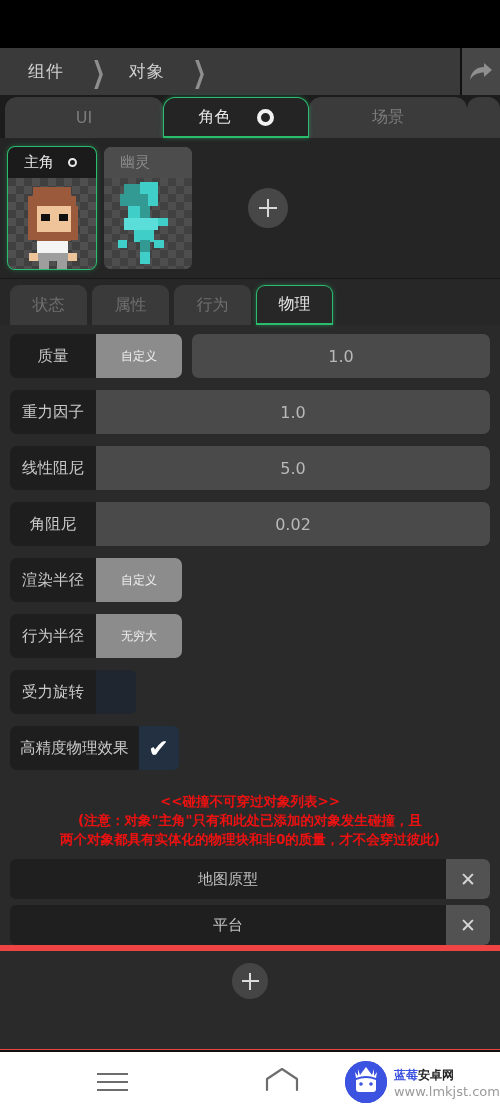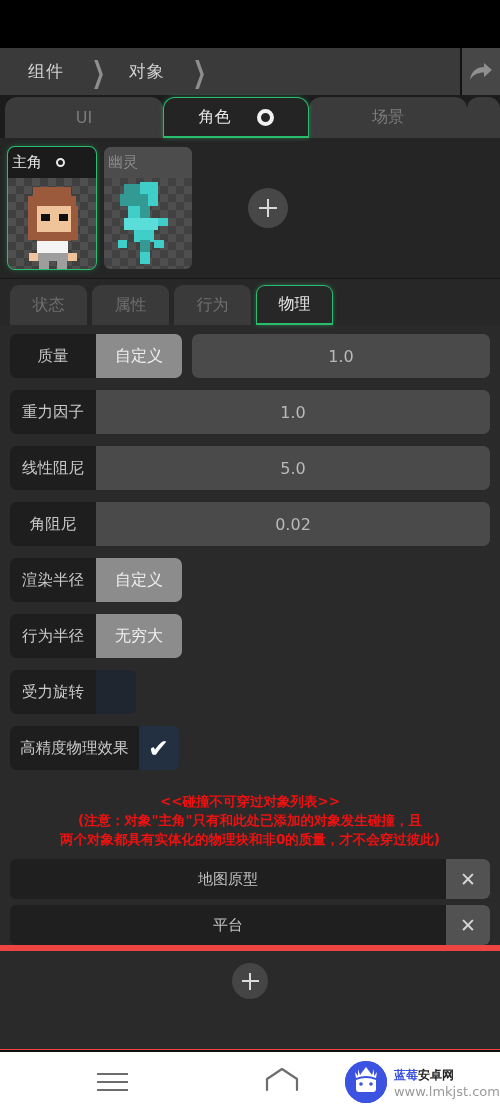--- a/index.html
+++ b/index.html
@@ -121,21 +121,21 @@
   }
   .obj-card.selected {
     outline: 2px solid #2bbd6e;
     outline-offset: -1px;
     box-shadow: 0 0 6px rgba(43,189,110,.5);
   }
   .obj-name {
     height: 31px;
     display: flex;
     align-items: center;
-    padding-left: 4px;
+    padding-left: 16px;
     font-size: 15px;
     position: relative;
     z-index: 2;
   }
   .obj-card.selected .obj-name { background: #1b1b1b; color: #e8e8e8; }
   .obj-card.dim .obj-name { background: #4c4c4c; color: #8b8b8b; }
   .obj-name .mini-ring {
     width: 9px; height: 9px;
     border-radius: 50%;
     border: 2.5px solid #e8e8e8;
@@ -217,21 +217,21 @@
     white-space: nowrap;
   }
   .pmode {
     height: 44px;
     min-width: 86px;
     padding: 0 12px;
     display: flex; align-items: center; justify-content: center;
     background: #8c8c8c;
     border-radius: 0 7px 7px 0;
     color: #efefef;
-    font-size: 16px;
+    font-size: 12px;
     white-space: nowrap;
   }
   .pvalue {
     flex: 1;
     height: 44px;
     margin-left: 10px;
     background: #4a4a4a;
     border-radius: 7px;
     display: flex; align-items: center; justify-content: center;
     color: #b9b9b9;

